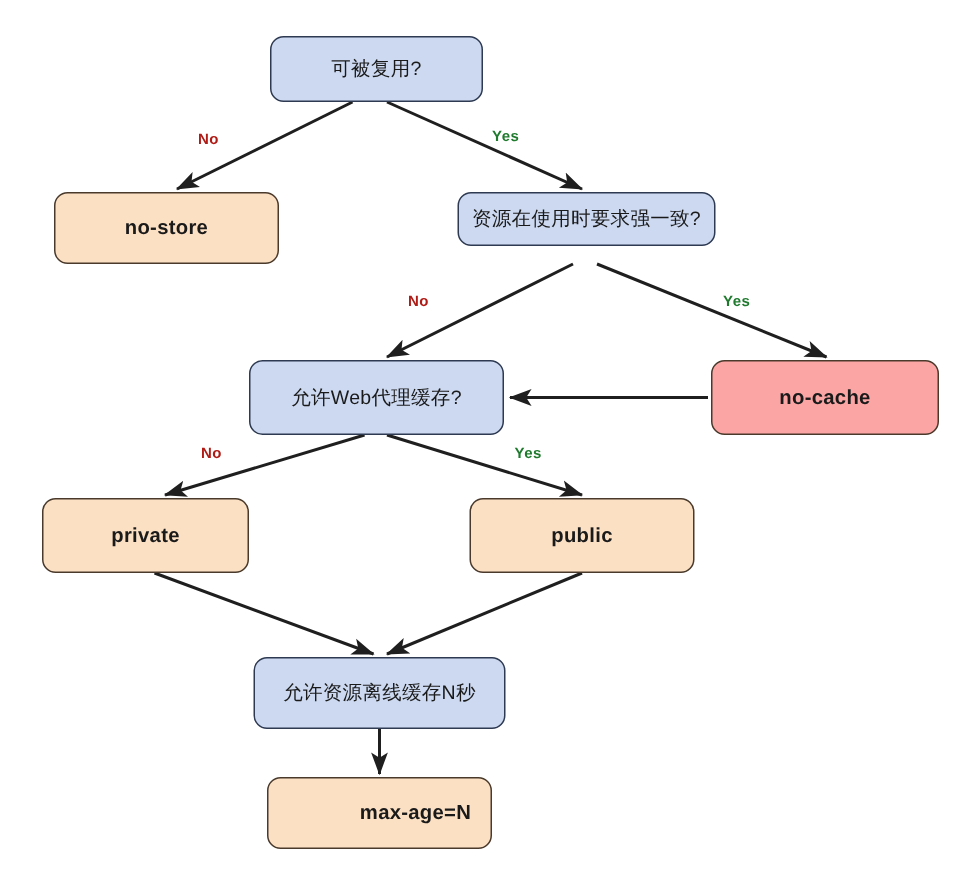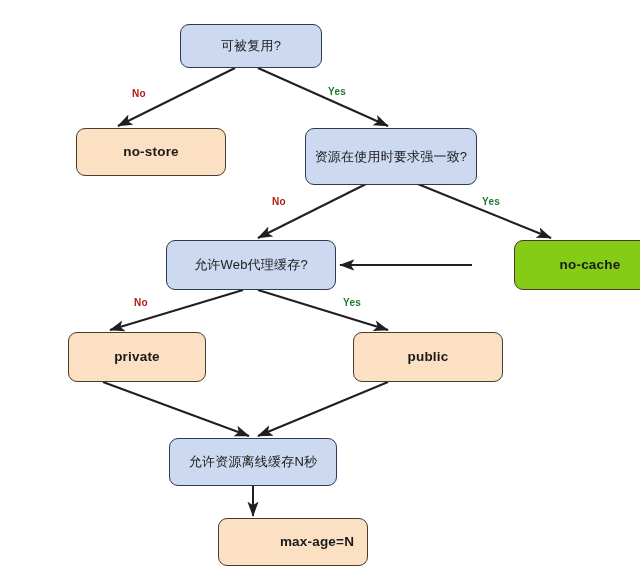--- a/index.html
+++ b/index.html
@@ -42,21 +42,20 @@
     background: #ccd9f0;
     border-color: #2e3a52;
     font-size: 13px;
     font-weight: 500;
   }
   .node.terminal {
     background: #fce0c4;
     border-color: #4a3a2c;
     font-size: 13.5px;
     font-weight: 600;
-    margin-left: 40px;
   }
   .node .node-label {
     display: block;
     padding: 0 6px;
   }
   .edge-label {
     position: absolute;
     font-size: 10px;
     font-weight: 700;
     white-space: nowrap;
@@ -90,27 +89,27 @@
       </g>
   </svg>
 
   <div id="node-layer">
       <div class="node decision" style="left: 180px; top: 24px; width: 142px; height: 44px; background: rgb(204, 217, 240); border-color: rgb(46, 58, 82);">
         <span class="node-label">可被复用?</span>
       </div>
       <div class="node terminal" style="left: 36px; top: 128px; width: 150px; height: 48px; background: rgb(252, 224, 196); border-color: rgb(74, 58, 44);">
         <span class="node-label">no-store</span>
       </div>
-      <div class="node decision" style="left: 305px; top: 128px; width: 172px; height: 57px; background: rgb(204, 217, 240); border-color: rgb(46, 58, 82);">
+      <div class="node decision" style="left: 305px; top: 128px; width: 172px; height: 36px; background: rgb(204, 217, 240); border-color: rgb(46, 58, 82);">
         <span class="node-label">资源在使用时要求强一致?</span>
       </div>
       <div class="node decision" style="left: 166px; top: 240px; width: 170px; height: 50px; background: rgb(204, 217, 240); border-color: rgb(46, 58, 82); align-items: center;">
         <span class="node-label">允许Web代理缓存?</span>
       </div>
-      <div class="node terminal" style="left: 474px; top: 240px; width: 152px; height: 50px; background: #84cc16; border-color: rgb(74, 58, 44);">
+      <div class="node terminal" style="left: 474px; top: 240px; width: 152px; height: 50px; background: #fca5a5; border-color: rgb(74, 58, 44);">
         <span class="node-label">no-cache</span>
       </div>
       <div class="node terminal" style="left: 28px; top: 332px; width: 138px; height: 50px; background: rgb(252, 224, 196); border-color: rgb(74, 58, 44);">
         <span class="node-label">private</span>
       </div>
       <div class="node terminal" style="left: 313px; top: 332px; width: 150px; height: 50px; background: rgb(252, 224, 196); border-color: rgb(74, 58, 44);">
         <span class="node-label">public</span>
       </div>
       <div class="node decision" style="left: 169px; top: 438px; width: 168px; height: 48px; background: rgb(204, 217, 240); border-color: rgb(46, 58, 82);">
         <span class="node-label">允许资源离线缓存N秒</span>

